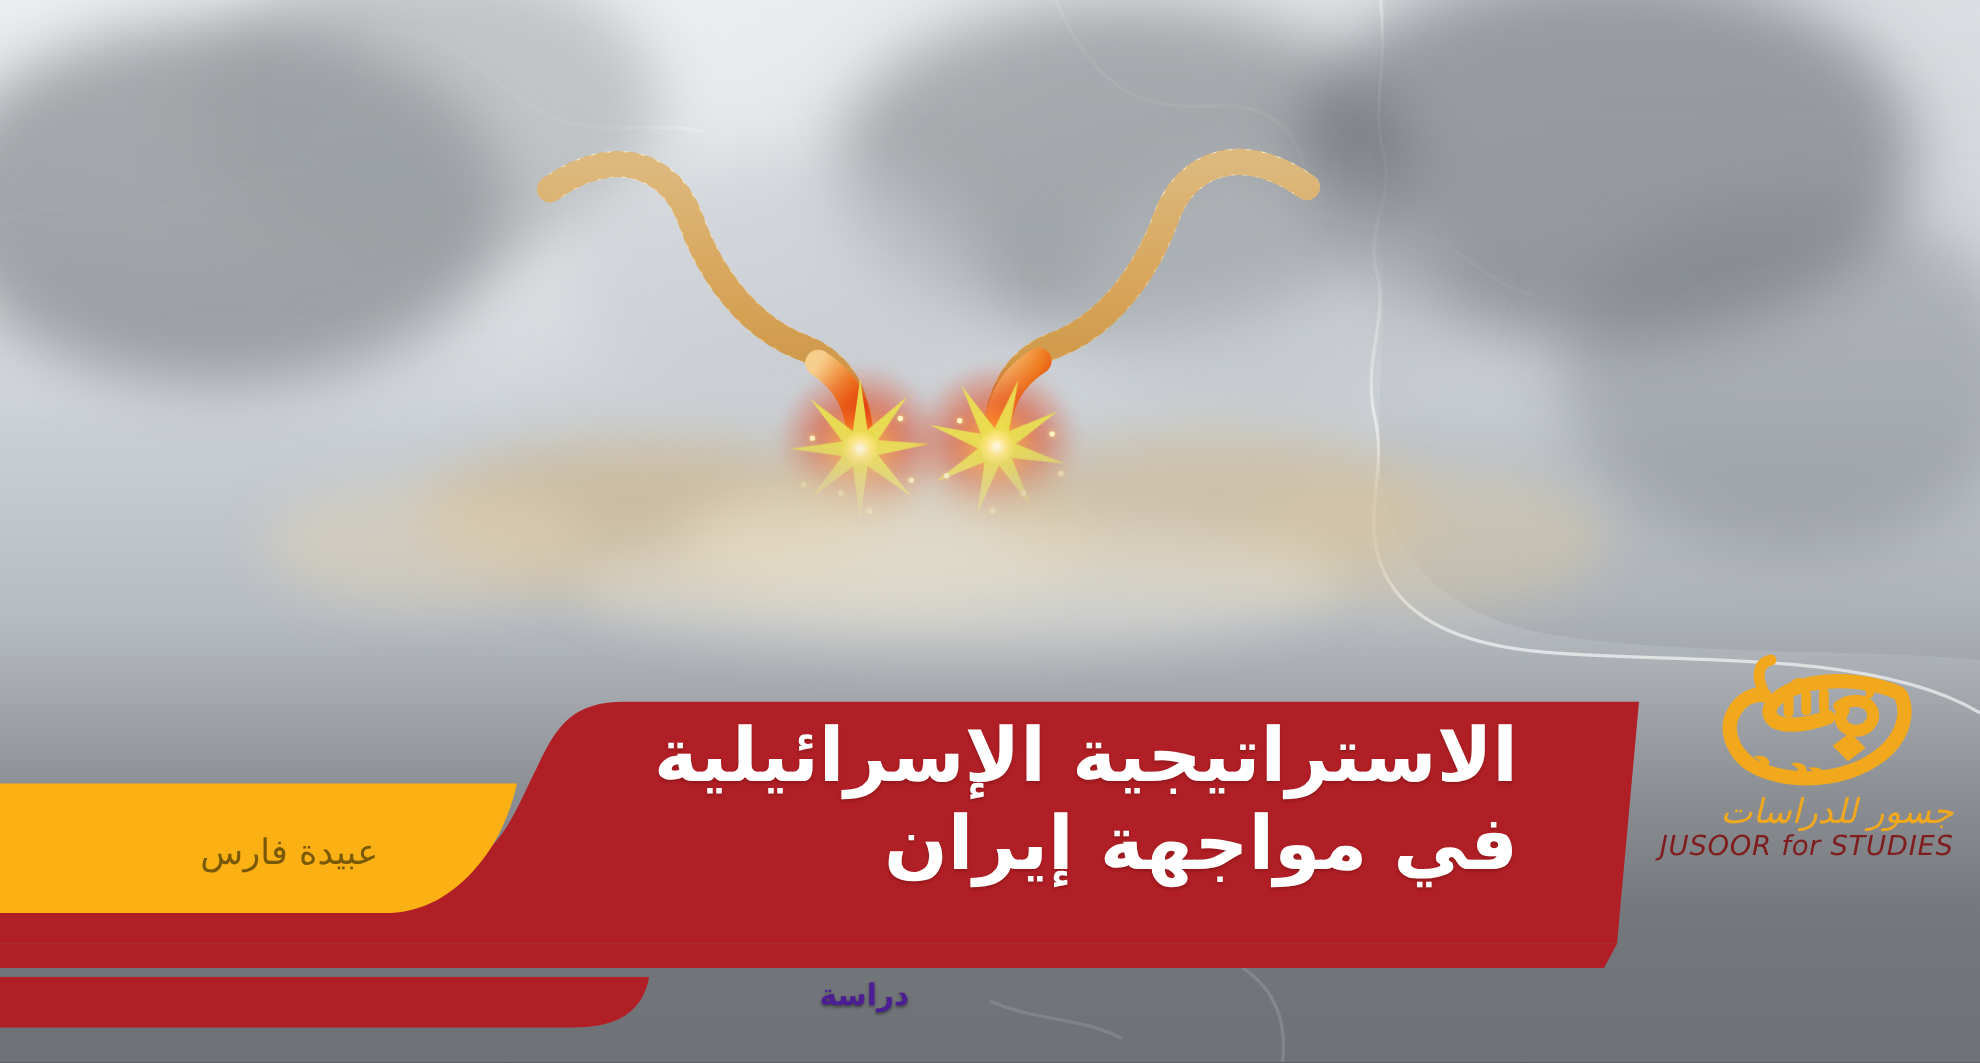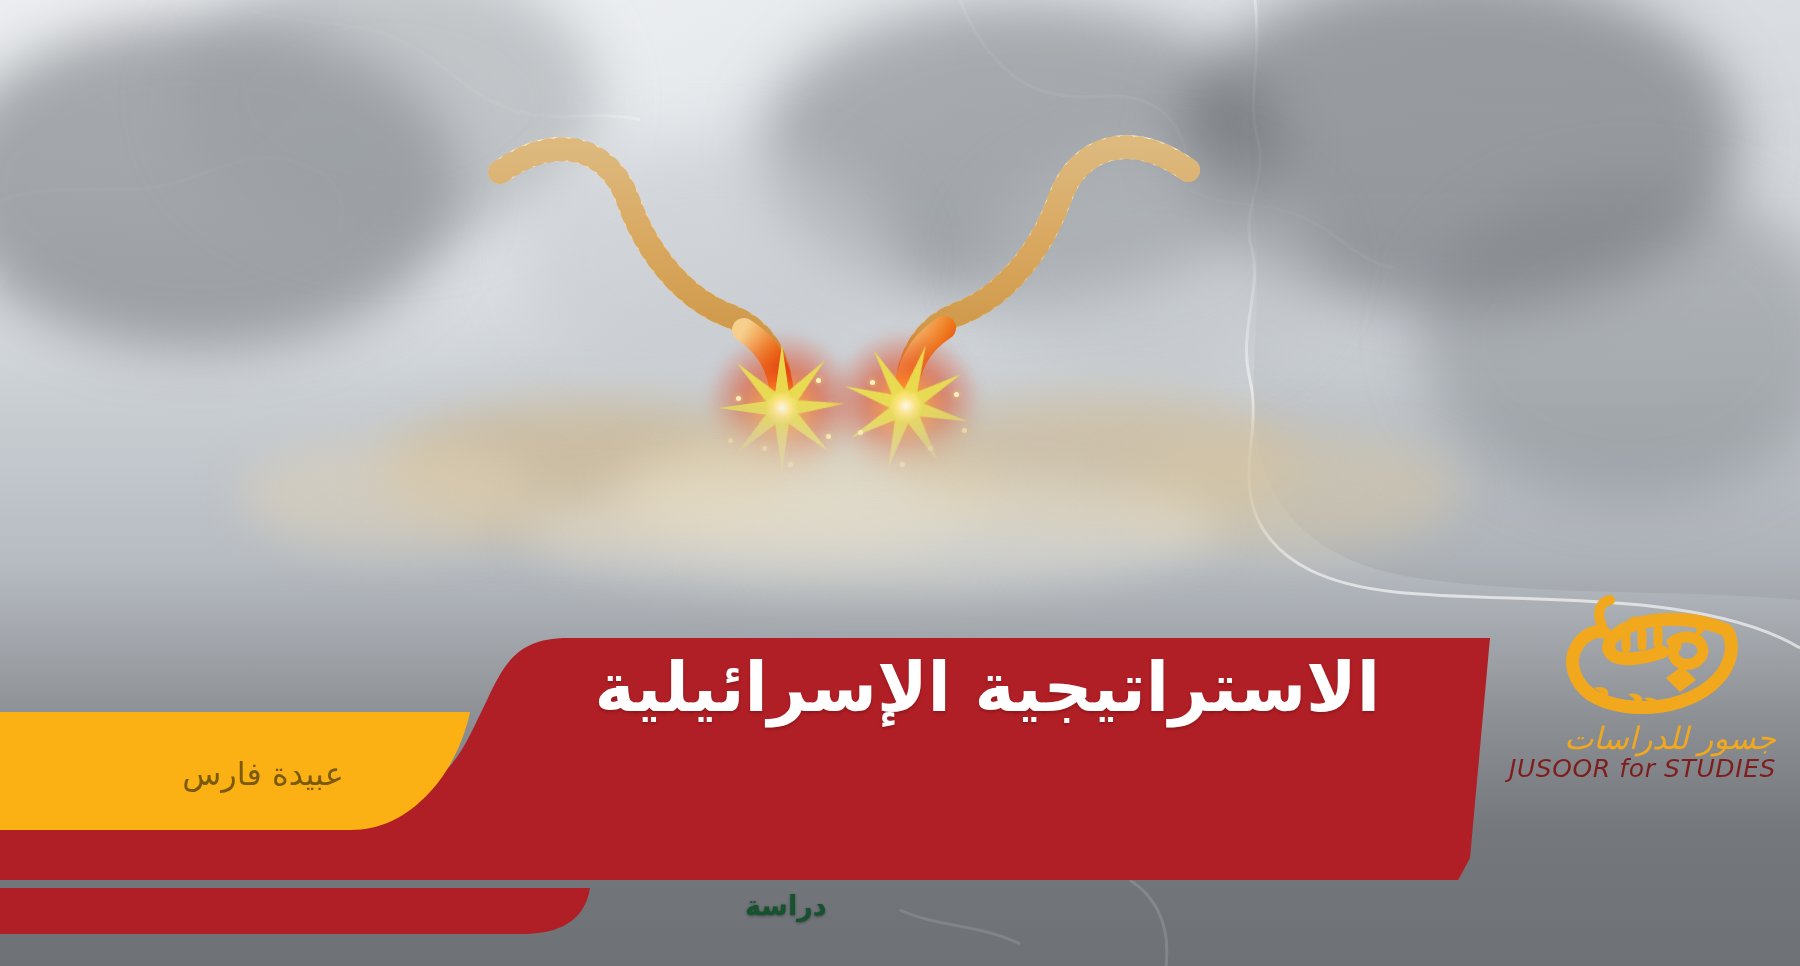--- a/index.html
+++ b/index.html
@@ -109,21 +109,21 @@
     font-size:32px;
     font-weight:400;
     letter-spacing:1px;
     white-space:nowrap;
     margin-left:28px;
   }
 
   
   .study-label{
     position:absolute;left:745px;top:890px;
-    color:#14532d;font-size:27px;font-weight:700;direction:rtl;
+    color:#4c1d95;font-size:27px;font-weight:700;direction:rtl;
     text-shadow:0 1px 3px rgba(0,0,0,.45);
     white-space:nowrap;
   }
 
   
   .logo{
     position:absolute;right:24px;top:586px;width:300px;height:200px;
     direction:rtl;text-align:right;font-style:italic;
   }
   .logo-mark{width:300px;height:140px;}
@@ -271,20 +271,21 @@
 
   <div class="author-band">
     <svg viewBox="0 0 500 124" preserveAspectRatio="none">
       <path d="M0,0 L470,0 C470,0 462,46 430,80 C406,106 380,118 350,118 L0,118 Z" fill="#fbb014"></path>
     </svg>
   </div>
   <div class="author-name">عبيدة فارس</div>
 
   <div class="title-wrap">
     <div class="title-line">الاستراتيجية الإسرائيلية</div>
+    <div class="title-line">في مواجهة إيران</div>
   </div>
 
   <svg style="position:absolute;left:0;top:888px;width:1800px;height:78px;" viewBox="0 0 1800 78" preserveAspectRatio="none">
     <path d="M0,0 L590,0 C590,0 588,22 570,34 C556,44 538,46 520,46 L0,46 Z" fill="#b01f25"></path>
   </svg>
   <div class="study-label">دراسة</div>
 
   <div class="logo">
     <div class="logo-mark">
       <svg viewBox="0 0 300 140">

